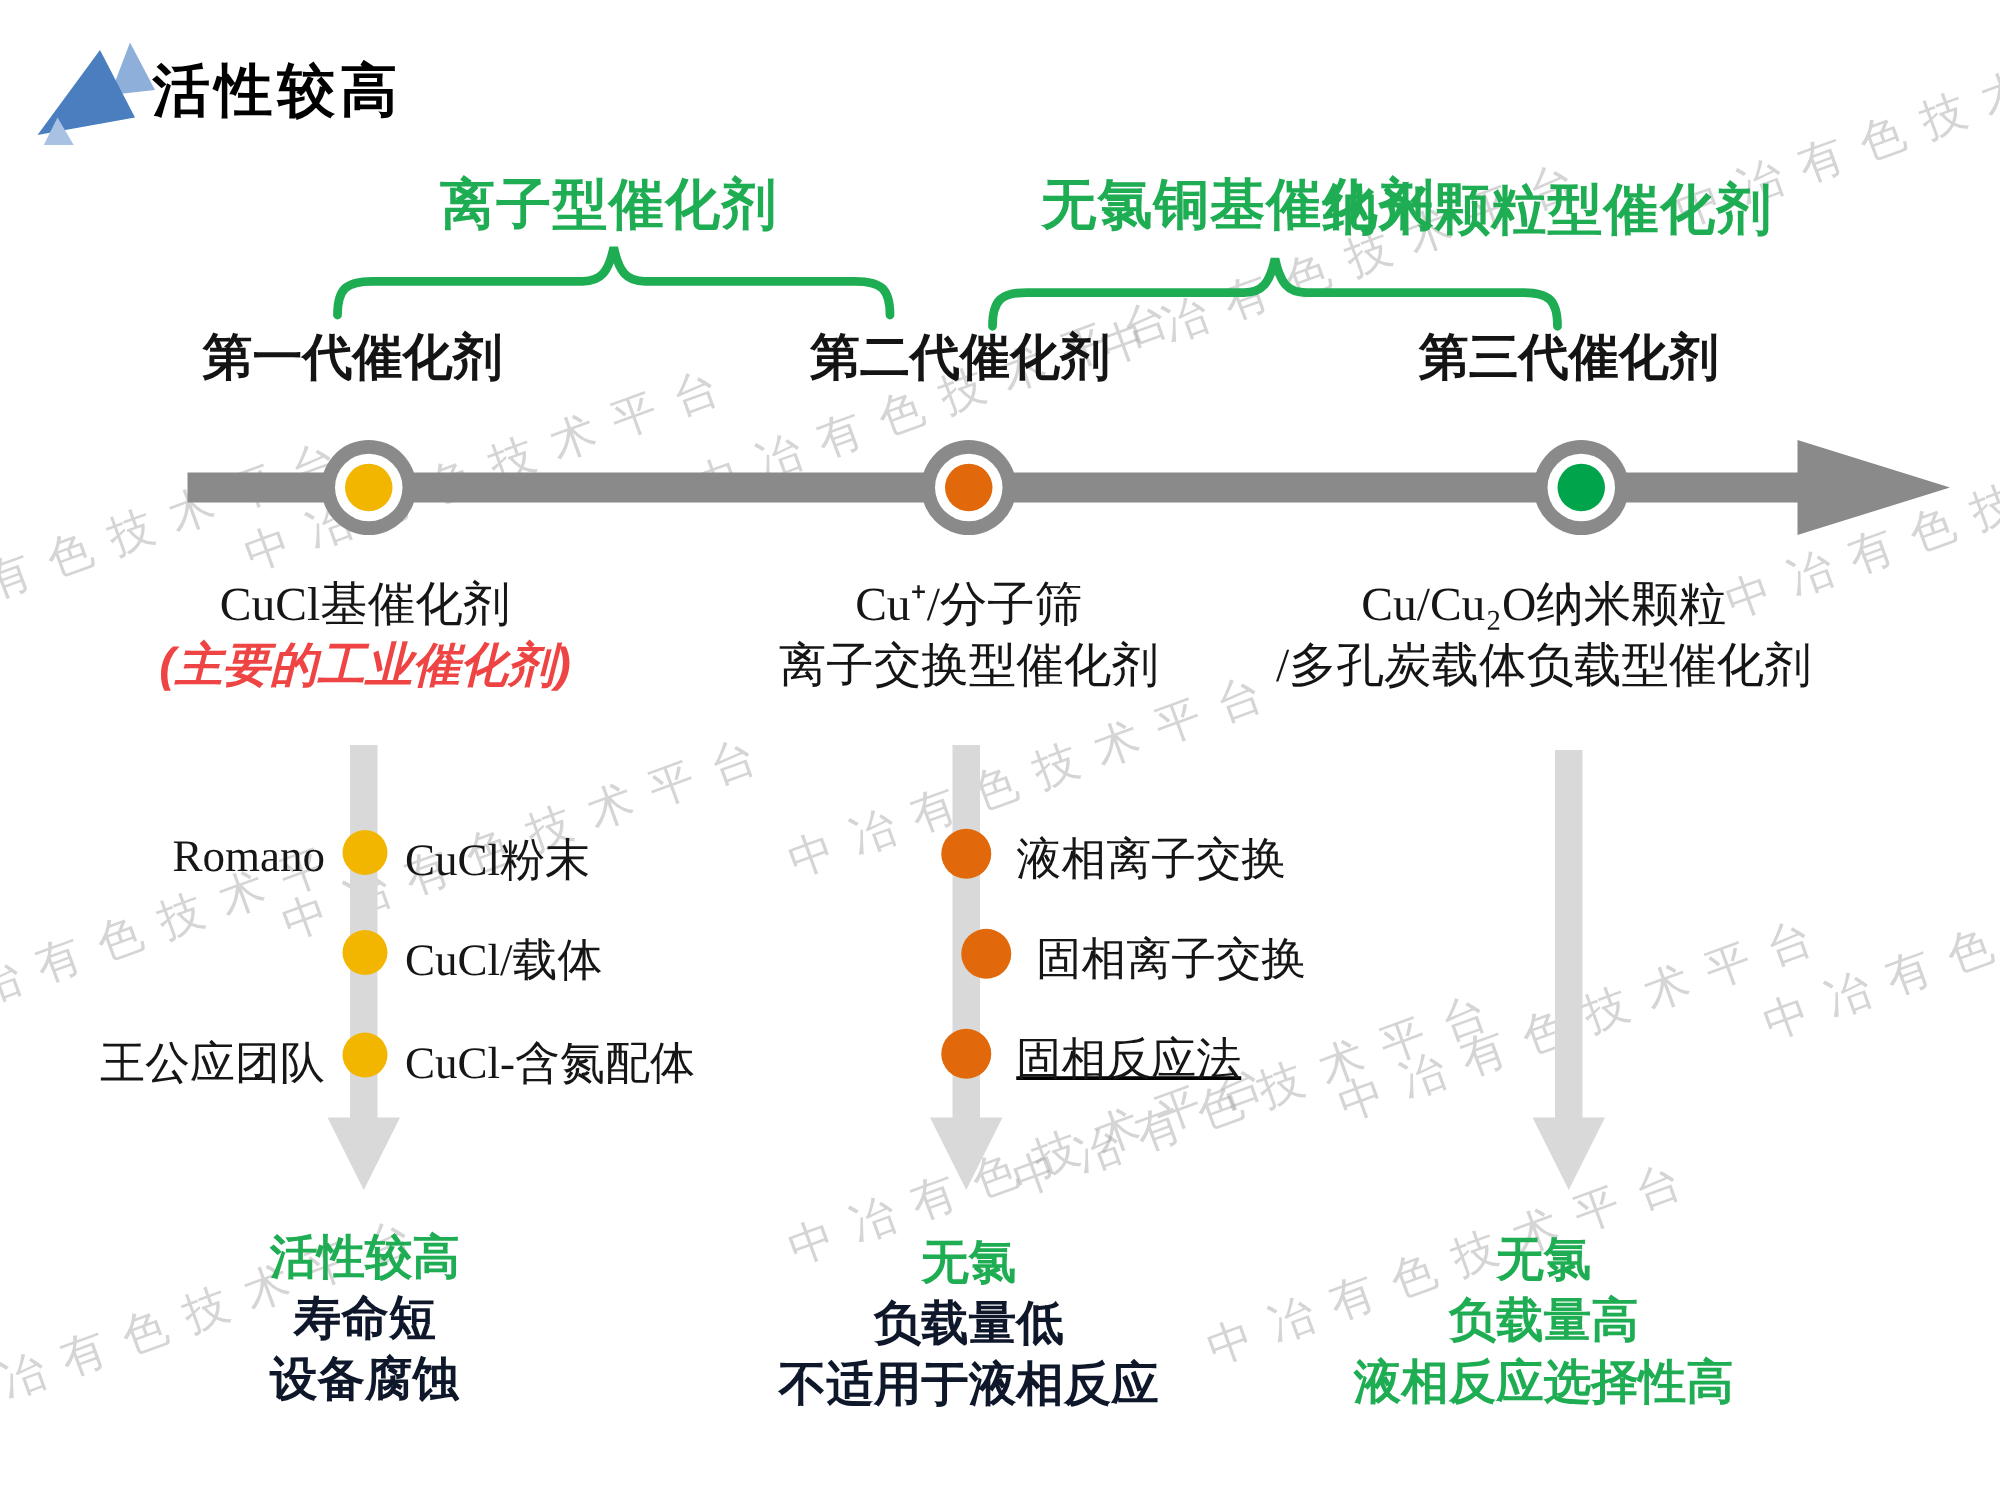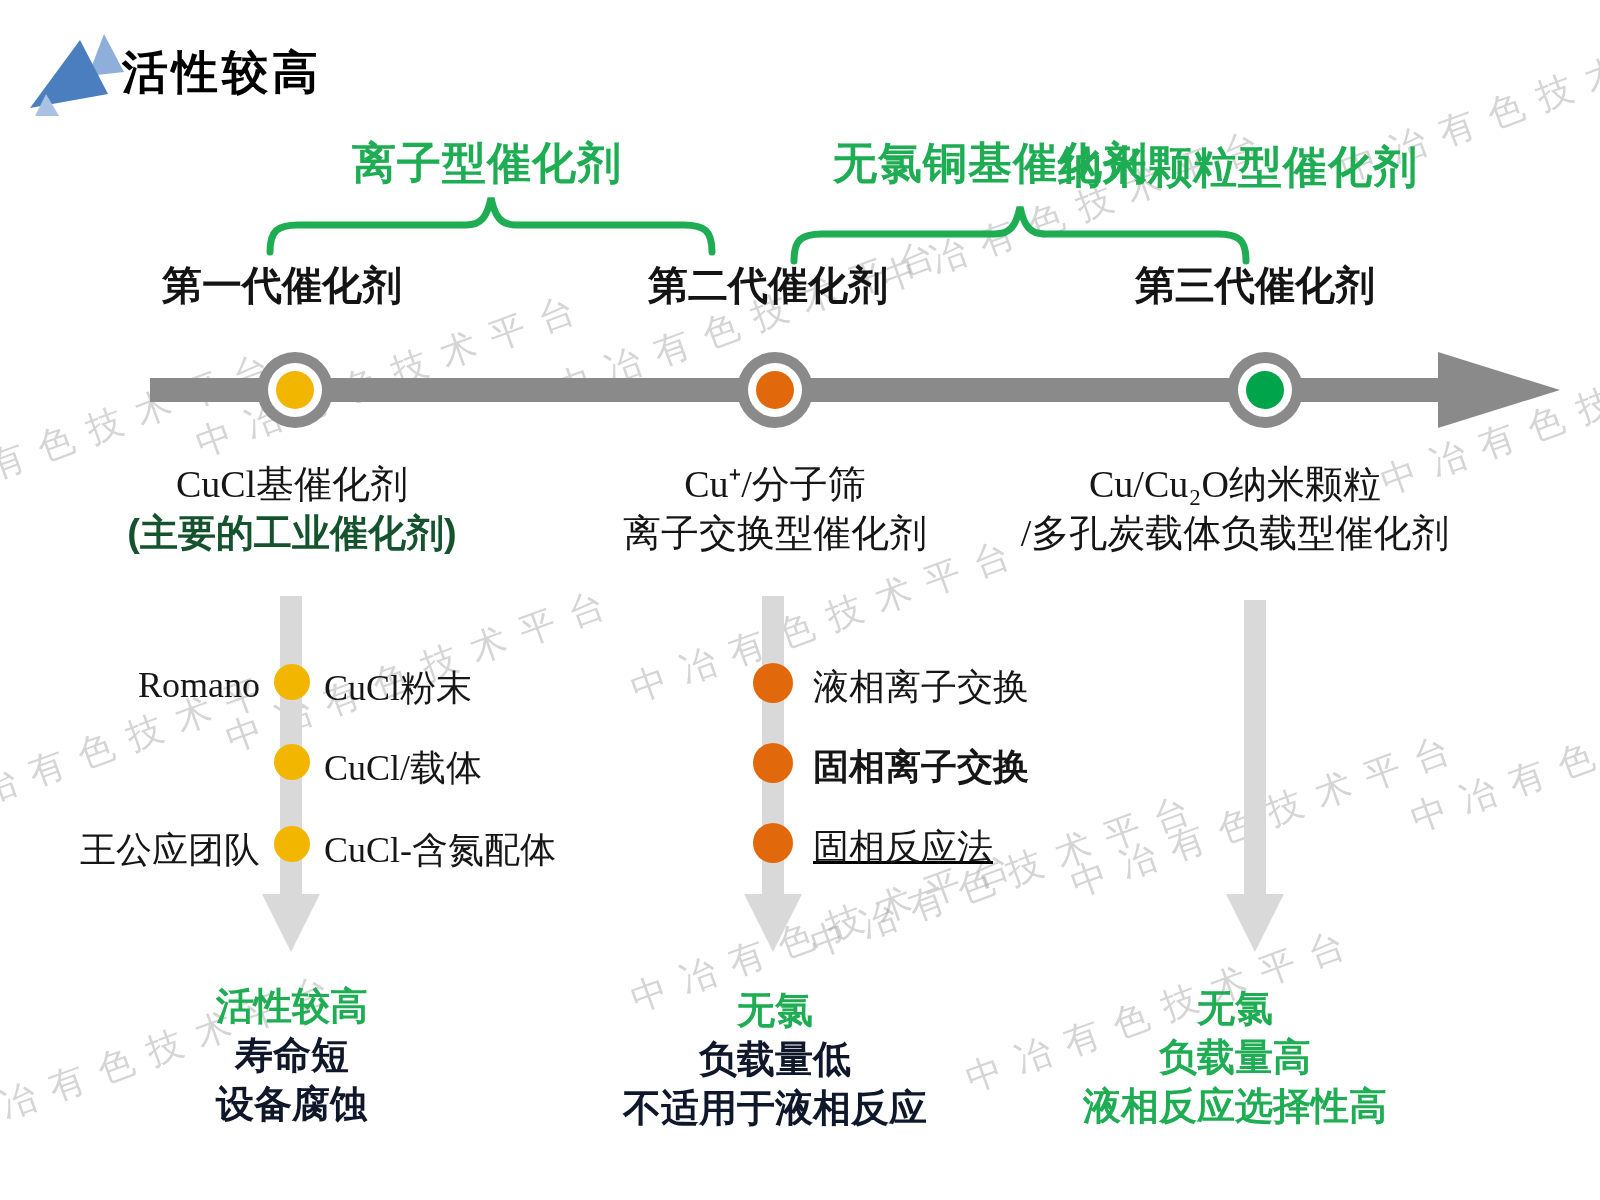--- a/index.html
+++ b/index.html
@@ -3,21 +3,21 @@
 <meta charset="utf-8">
 <style>
   html,body{margin:0;padding:0;}
   body{font-family:"Liberation Sans",sans-serif;}
   #canvas{position:relative;width:1600px;height:1200px;background:#ffffff;overflow:hidden;}
   .abs{position:absolute;}
   .serif{font-family:"Liberation Serif",serif;}
   .sans{font-family:"Liberation Sans",sans-serif;}
   .green{color:#1FAD54;}
   .red{color:#0f172a;}
-  .red-bright{color:#14532d;}
+  .red-bright{color:#ef4444;font-style:italic;}
   .black{color:#151515;}
 
   .page-title{left:122px;top:42px;font-size:46px;font-weight:800;letter-spacing:4px;color:#000;}
 
   .group-label{font-size:44px;font-weight:800;letter-spacing:1px;white-space:nowrap;}
   .lbl-ionic{left:352px;top:134px;}
   .lbl-chlorfree{left:833px;top:134px;}
   .lbl-nano{left:1058px;top:138px;}
 
   .gen-label{font-size:40px;font-weight:600;color:#141414;white-space:nowrap;}
@@ -145,21 +145,21 @@
     <div class="author">王公应团队</div>
     <div class="dot" style="background:#F2B600;"></div>
     <div class="item-label">CuCl-含氮配体</div>
   </div>
 
 
   <div class="abs row row2" style="left:753px;top:663px;">
     <div class="dot" style="background:#E2690B;"></div>
     <div class="item-label">液相离子交换</div>
   </div>
-  <div class="abs row row2" style="left:753px;top:743px;font-weight:bold;">
+  <div class="abs row row2" style="left:769px;top:743px;">
     <div class="dot" style="background:#E2690B;"></div>
     <div class="item-label">固相离子交换</div>
   </div>
   <div class="abs row row2" style="left:753px;top:823px;text-decoration:underline;">
     <div class="dot" style="background:#E2690B;"></div>
     <div class="item-label">固相反应法</div>
   </div>
 
   <div class="abs outcomes" style="left:92px;top:982px;width:400px;">
     <div class="green">活性较高</div>

